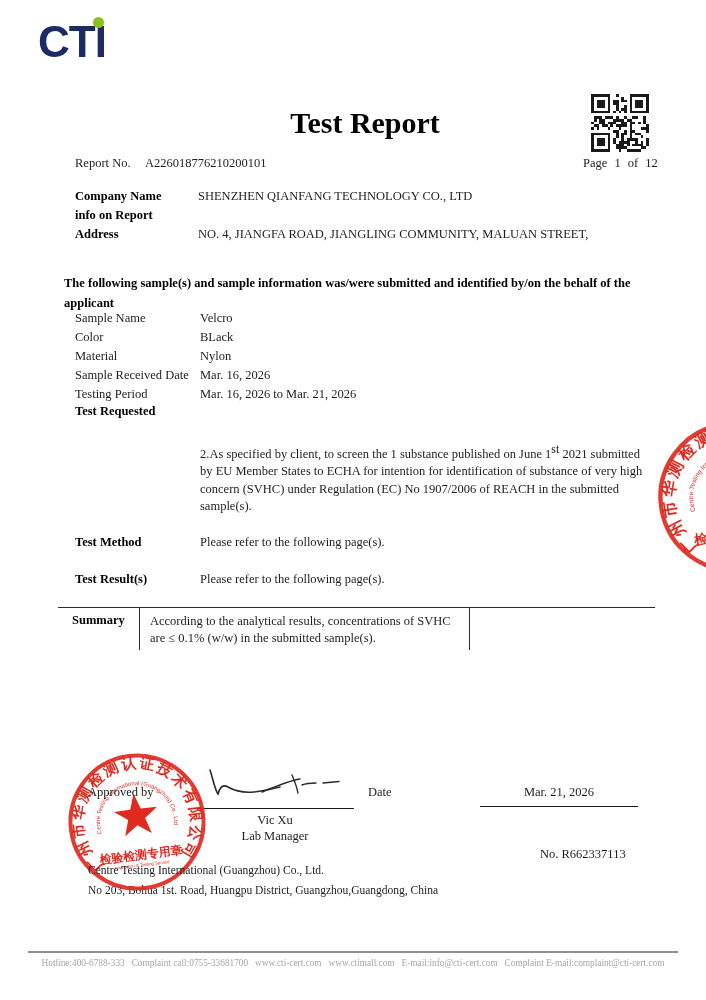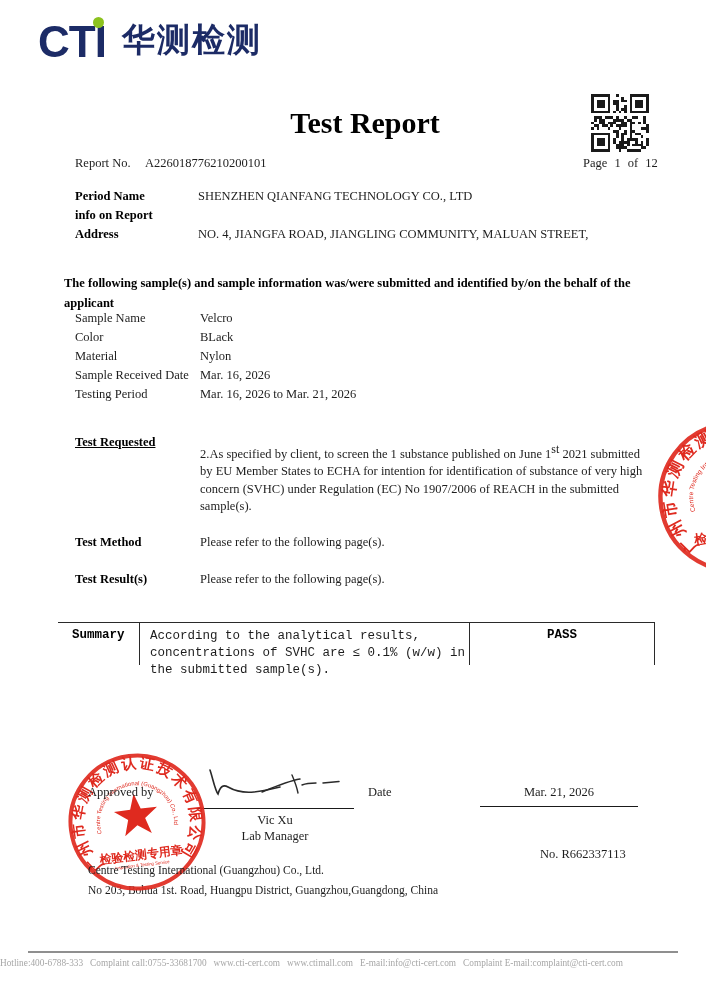--- a/index.html
+++ b/index.html
@@ -4,21 +4,21 @@
 <style>
   html,body{margin:0;padding:0;background:#e8e8e8;}
   #page{
     position:relative;width:706px;height:1000px;margin:0 auto;
     background:#ffffff;overflow:hidden;
     font-family:"Liberation Serif","DejaVu Serif",serif;
     color:#1d1d1d;font-size:12.5px;
   }
   .abs{position:absolute;}
   
-  .logo{top:20px;left:38px;display:flex;gap:16px;}
+  .logo{top:20px;left:38px;display:flex;align-items:flex-end;gap:0;}
   .logo-cti{position:relative;font-family:"Liberation Sans","DejaVu Sans",sans-serif;
     font-weight:bold;font-size:44px;line-height:44px;color:#1c2b66;letter-spacing:-1px;}
   .logo-dot{position:absolute;top:-3px;left:55px;width:11px;height:11px;border-radius:50%;background:#8cc21e;}
   .logo-cn{font-family:"Liberation Sans","DejaVu Sans",sans-serif;font-weight:bold;
     font-size:33px;line-height:40px;color:#1c2b66;letter-spacing:2px;}
   
   .title{top:106px;left:0;width:706px;text-align:center;font-size:30px;font-weight:bold;color:#000;margin-left:12px;}
   .qr{top:94px;left:590px;width:60px;height:58px;}
   .report-label{top:156px;left:75px;}
   .report-no{top:156px;left:145px;}
@@ -30,62 +30,61 @@
   .company-name{top:189px;left:198px;}
   .addr-lbl{top:227px;left:75px;}
   .addr-1{top:227px;left:198px;}
   .addr-2{top:240px;left:198px;padding-top:6px;}
   
   .intro{top:273px;left:64px;width:586px;font-weight:bold;color:#000;line-height:20px;}
   
   .srow{left:75px;}
   .sval{left:200px;}
   
-  .tr-lbl{top:435px;left:75px;text-decoration:underline;}
+  .tr-lbl{top:404px;left:75px;}
   .tr-text{top:423px;left:200px;width:455px;line-height:17.5px;}
   .tr-text sup{font-size:12px;}
   .tm-lbl{top:535px;left:75px;}
   .tm-val{top:535px;left:200px;}
   .tx-lbl{top:572px;left:75px;}
   .tx-val{top:572px;left:200px;}
   
-  .summary{top:622px;left:58px;width:597px;height:42px;display:flex;border-top:1.6px solid #2a2a2a;font-family:Liberation Mono, monospace;}
+  .summary{top:607px;left:58px;width:597px;height:42px;display:flex;border-top:1.6px solid #2a2a2a;}
   .sum-c1{width:82px;padding:5px 0 0 14px;font-weight:bold;color:#000;border-right:1.3px solid #2a2a2a;box-sizing:border-box;}
   .sum-c2{width:330px;padding:5px 2px 0 10px;line-height:17px;border-right:1.3px solid #2a2a2a;box-sizing:border-box;}
   .sum-c3{width:185px;padding-top:5px;text-align:center;font-weight:bold;color:#000;border-right:1.3px solid #2a2a2a;box-sizing:border-box;}
   
   .approved-by{top:785px;left:88px;z-index:3;}
   .sig{top:760px;left:202px;width:150px;height:46px;z-index:2;}
   .sig-line{top:808px;left:196px;width:158px;border-top:1.6px solid #1a1a1a;}
   .signer{top:813px;left:196px;width:158px;text-align:center;}
   .signer-title{top:829px;left:196px;width:158px;text-align:center;}
   .date-lbl{top:785px;left:368px;}
   .date-val{top:785px;left:480px;width:158px;text-align:center;}
   .date-line{top:806px;left:480px;width:158px;border-top:1.6px solid #1a1a1a;}
   .ref-no{top:847px;left:540px;}
   .cti-co1{top:864px;left:88px;font-size:11.5px;z-index:3;}
   .cti-co2{top:884px;left:88px;font-size:11.5px;}
   
   .stamp-left{top:746px;left:61px;width:152px;height:152px;z-index:1;transform:rotate(-7deg);}
   .stamp-right{top:413px;left:650px;width:168px;height:168px;z-index:1;transform:rotate(-9deg);}
   
   .footer-rule{top:951px;left:28px;width:650px;border-top:2px solid #8f8f8f;}
-  .footer-text{top:958px;left:0;width:706px;font-size:9.3px;color:#a6a6a6;white-space:pre;}
+  .footer-text{top:958px;left:0;width:706px;text-align:center;font-size:9.3px;color:#a6a6a6;white-space:pre;}
 </style>
 </head>
 <body>
 
 <div id="page">
 
   <div class="abs logo">
     <span class="logo-cti">
       <span>CTI</span>
       <span class="logo-dot"></span>
     </span>
-    <span class="logo-cn">华测检测</span>
   </div>
 
   <svg class="abs qr" id="qr-svg" viewBox="0 0 21 21" shape-rendering="crispEdges">
       <rect x="0" y="0" width="1" height="1" fill="#1a1a1a"></rect>
       <rect x="1" y="0" width="1" height="1" fill="#1a1a1a"></rect>
       <rect x="2" y="0" width="1" height="1" fill="#1a1a1a"></rect>
       <rect x="3" y="0" width="1" height="1" fill="#1a1a1a"></rect>
       <rect x="4" y="0" width="1" height="1" fill="#1a1a1a"></rect>
       <rect x="5" y="0" width="1" height="1" fill="#1a1a1a"></rect>
       <rect x="6" y="0" width="1" height="1" fill="#1a1a1a"></rect>
@@ -301,21 +300,21 @@
       <rect x="15" y="20" width="1" height="1" fill="#1a1a1a"></rect>
       <rect x="16" y="20" width="1" height="1" fill="#1a1a1a"></rect>
       <rect x="17" y="20" width="1" height="1" fill="#1a1a1a"></rect>
     </svg>
 
   <div class="abs title">Test Report</div>
   <div class="abs report-label">Report No.</div>
   <div class="abs report-no">A226018776210200101</div>
   <div class="abs page-no">Page 1 of 12</div>
 
-  <div class="abs lbl company-l1">Period Name</div>
+  <div class="abs lbl company-l1">Company Name</div>
   <div class="abs lbl company-l2">info on Report</div>
   <div class="abs company-name">SHENZHEN QIANFANG TECHNOLOGY CO., LTD</div>
   <div class="abs lbl addr-lbl">Address</div>
   <div class="abs addr-1">NO. 4, JIANGFA ROAD, JIANGLING COMMUNITY, MALUAN STREET,</div>
 
   <div class="abs intro">The following sample(s) and sample information was/were submitted and identified by/on the behalf of the applicant</div>
 
   <div class="abs srow" style="top:311px">Sample Name</div>
   <div class="abs sval" style="top:311px">Velcro</div>
   <div class="abs srow" style="top:330px">Color</div>
@@ -334,21 +333,20 @@
   </div>
 
   <div class="abs lbl tm-lbl">Test Method</div>
   <div class="abs tm-val">Please refer to the following page(s).</div>
   <div class="abs lbl tx-lbl">Test Result(s)</div>
   <div class="abs tx-val">Please refer to the following page(s).</div>
 
   <div class="abs summary">
     <div class="sum-c1">Summary</div>
     <div class="sum-c2">According to the analytical results, concentrations of SVHC are ≤ 0.1% (w/w) in the submitted sample(s).</div>
-    <div class="sum-c3">PASS</div>
   </div>
 
   <svg class="abs stamp-left" viewBox="0 0 160 160">
     <circle cx="80" cy="80" r="70" fill="none" stroke="#df2a1f" stroke-width="4.2" opacity="0.92"></circle>
     <path id="ringL" d="M 39.7 120.3 A 57 57 0 1 1 120.3 120.3" fill="none"></path>
     <text font-size="15.5" font-weight="bold" fill="#df2a1f" letter-spacing="2.5" font-family="DejaVu Sans, sans-serif">
       <textPath href="#ringL" startOffset="50%" text-anchor="middle">广州市华测检测认证技术有限公司</textPath>
     </text>
     <path id="ringLE" d="M 52.3 107.7 A 39 39 0 1 1 107.7 107.7" fill="none"></path>
     <text font-size="6.2" fill="#df2a1f" font-family="Liberation Sans, sans-serif">

